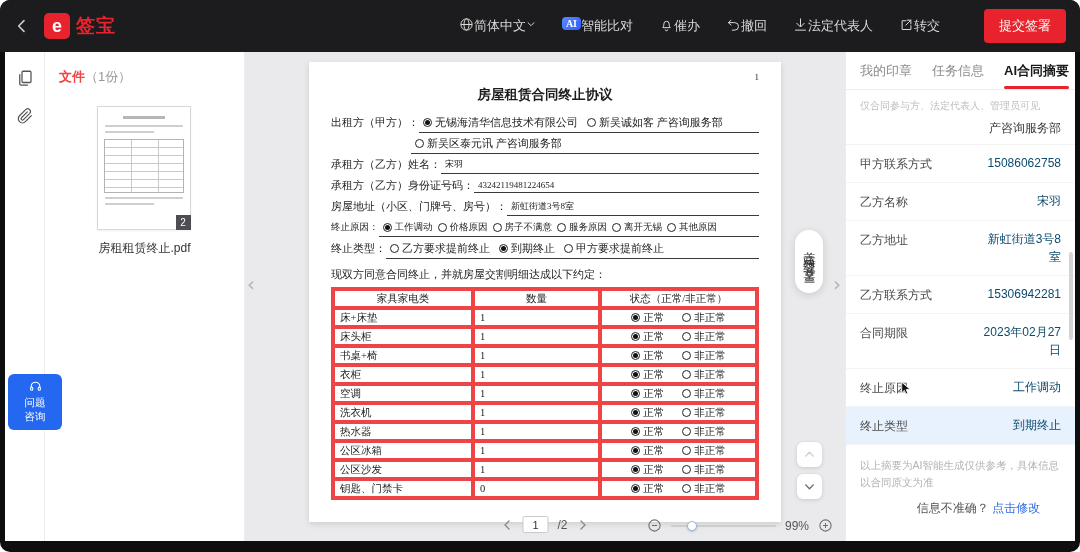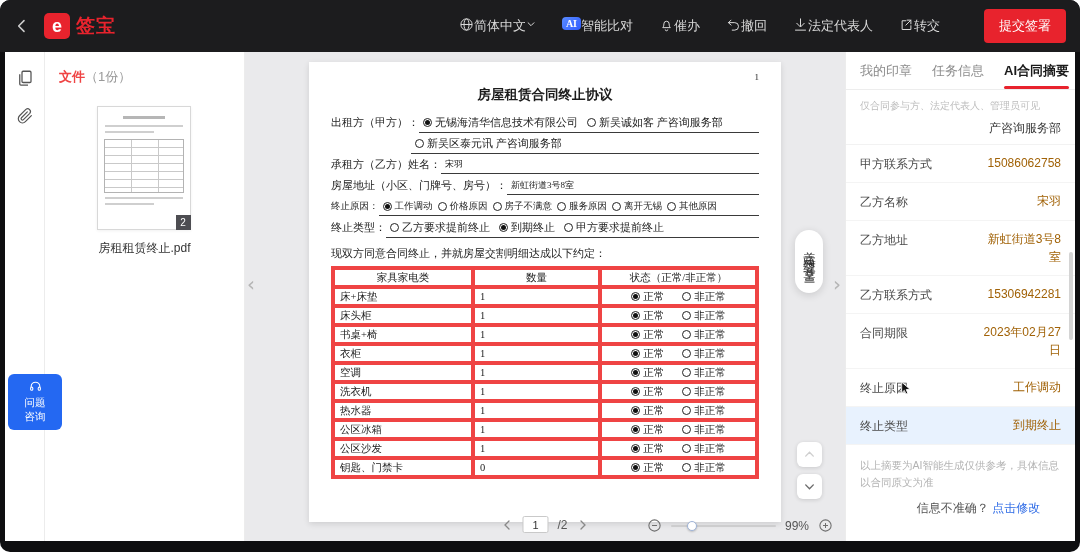--- a/index.html
+++ b/index.html
@@ -93,21 +93,21 @@
   
   .right-panel { width:230px; flex:none; background:#fff; border-left:1px solid #ececec; position:relative; display:flex; flex-direction:column; overflow:hidden; }
   .tabs { display:flex; gap:20px; padding:0 14px; height:38px; align-items:center; border-bottom:1px solid #ededed; font-size:13px; color:#8c8c8c; flex:none; }
   .tab { cursor:pointer; position:relative; padding:10px 0 9px; white-space:nowrap; }
   .tab.active { color:#1a1a1a; font-weight:bold; }
   .tab.active::after { content:""; position:absolute; left:0; right:0; bottom:0; height:3px; background:#e8232d; border-radius:1.5px; }
   .vis-note { padding:9px 14px 7px; font-size:10px; color:#bdbdbd; white-space:nowrap; overflow:hidden; }
   .partial-row { padding:0 14px 7px; display:flex; justify-content:flex-end; font-size:12px; color:#333; border-bottom:1px solid #f2f2f2; }
   .sum-row { display:flex; justify-content:space-between; align-items:flex-start; gap:10px; padding:9px 14px; border-bottom:1px solid #f4f4f4; font-size:12px; cursor:pointer; }
   .sum-label { color:#4a4a4a; white-space:nowrap; padding-top:2px; }
-  .sum-value { color:#a16207; text-align:right; max-width:80px; word-break:break-all; line-height:1.5; }
+  .sum-value { color:#0c4a6e; text-align:right; max-width:80px; word-break:break-all; line-height:1.5; }
   .sum-row.selected { background:#e8f2fe; }
   .disclaimer { padding:12px 14px 0; font-size:10.5px; color:#b3b3b3; line-height:1.6; }
   .feedback { text-align:center; font-size:12px; color:#555; margin-top:9px;margin-left:36px; }
   .feedback a { color:#2e6be6; text-decoration:none; cursor:pointer; }
   .panel-scrollbar { position:absolute; right:2px; top:200px; width:4px; height:88px; background:#d4d4d4; border-radius:2px; }
 
   .mouse-cursor { position:absolute; left:898px; top:380px; width:16px; height:16px; pointer-events:none; }
 </style>
 </head>
 <body>
@@ -249,20 +249,26 @@
                 </span>
               </span>
             </div>
             <div class="doc-line">
               <span class="lbl">承租方（乙方）姓名：</span>
               <span class="val">
                 <span class="fill">宋羽</span>
               </span>
             </div>
             <div class="doc-line">
+              <span class="lbl">承租方（乙方）身份证号码：</span>
+              <span class="val">
+                <span class="fill">43242119481224654</span>
+              </span>
+            </div>
+            <div class="doc-line">
               <span class="lbl">房屋地址（小区、门牌号、房号）：</span>
               <span class="val">
                 <span class="fill">新虹街道3号8室</span>
               </span>
             </div>
             <div class="doc-line compact">
               <span class="lbl">终止原因：</span>
               <span class="val">
                 <span class="opt">
                   <span class="radio on"></span>

